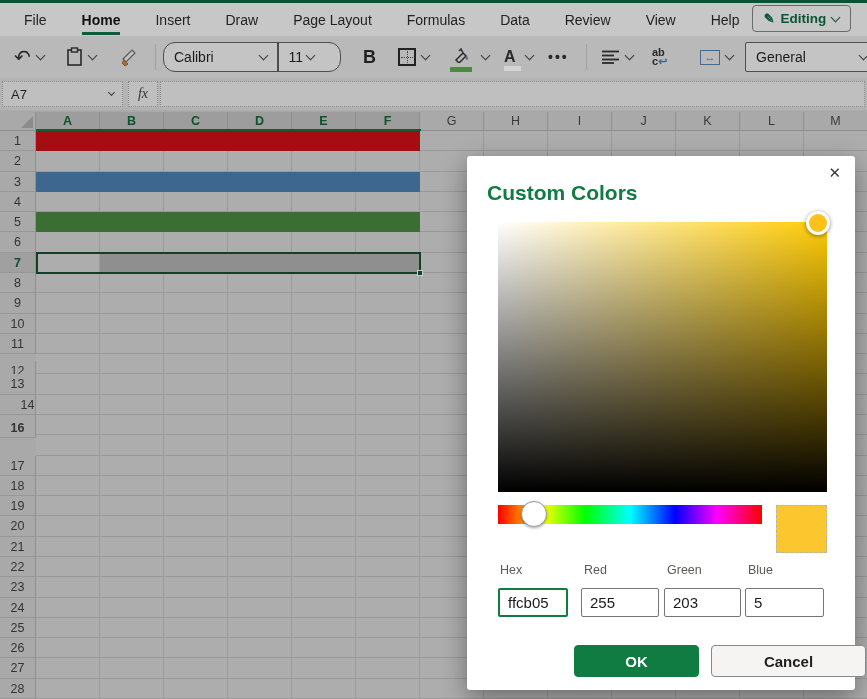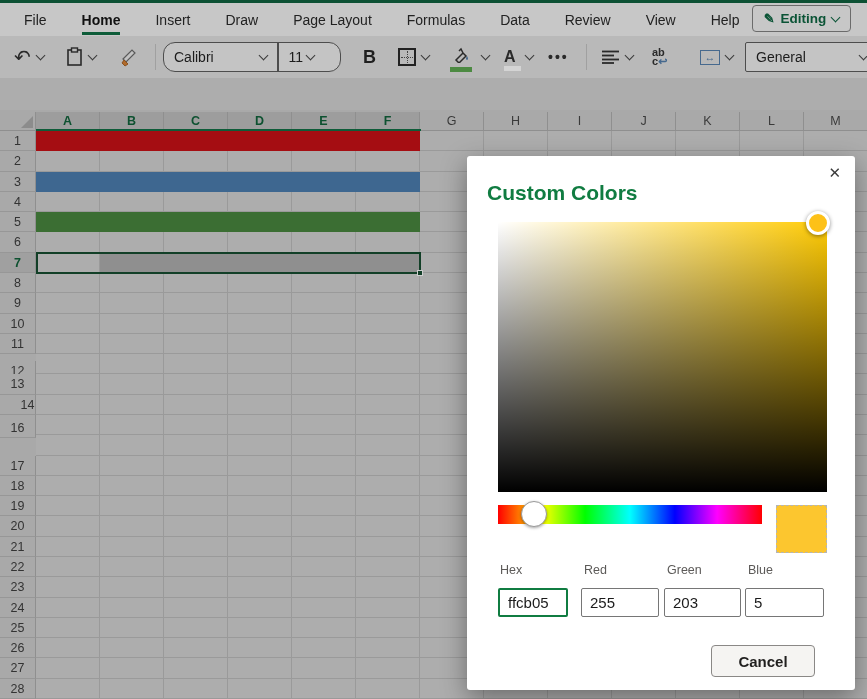--- a/index.html
+++ b/index.html
@@ -95,21 +95,21 @@
   .hue-thumb { position:absolute; top:-4px; width:26px; height:26px; border-radius:50%; background:#fff;
                border:1px solid #9a9a9a; box-shadow:0 1px 3px rgba(0,0,0,0.35); }
   .swatch { position:absolute; left:309px; top:349px; width:51px; height:48px; border:1px dashed #b5b5b5; }
   .flabel { position:absolute; top:407px; font-size:12.5px; color:#5c5a58; }
   .finput { position:absolute; top:432px; height:29px; border:1px solid #767676; border-radius:2px;
             font-family:"Liberation Sans", sans-serif; font-size:15px; color:#1b1b1b; padding-left:8px; background:#fff; }
   .finput.hex { border:2px solid #107C41; }
   .btn { position:absolute; top:489px; height:32px; border-radius:4px; font-size:15px;
          display:flex; align-items:center; justify-content:center; cursor:default; }
   .btn.ok { left:107px; width:125px; background:#107C41; color:#fff; font-weight:700; border:1px solid #107C41; }
-  .btn.cancel { left:244px; width:104px; background:#f5f4f2; color:#201f1e; border:1px solid #8a8886; font-weight:600; }
+  .btn.cancel { left:244px; width:155px; background:#f5f4f2; color:#201f1e; border:1px solid #8a8886; font-weight:600; }
 </style>
 </head>
 <body>
 
 <div class="app">
 
   <div class="topstrip"></div>
 
   <div class="menubar">
     <span style="display:flex;gap:35px;align-items:center;">
@@ -208,20 +208,30 @@
           <span>↔</span>
         </span>
       <span class="chev"></span>
     </div>
     <div class="numfmt">
       <span>General</span>
       <span class="chev"></span>
     </div>
   </div>
 
+  <div class="formularow">
+    <div class="namebox">
+      <span>A7</span>
+      <span class="chev" style="width:5px;height:5px;"></span>
+    </div>
+    <div class="fxbox">
+      <span>fx</span>
+    </div>
+    <div class="fbar"></div>
+  </div>
 
   <div class="grid">
     <div class="colheaders">
         <div class="col-h sel" style="left: 36px;">A</div>
         <div class="col-h sel" style="left: 100px;">B</div>
         <div class="col-h sel" style="left: 164px;">C</div>
         <div class="col-h sel" style="left: 228px;">D</div>
         <div class="col-h sel" style="left: 292px;">E</div>
         <div class="col-h sel" style="left: 356px;">F</div>
         <div class="col-h" style="left: 420px;">G</div>
@@ -253,21 +263,21 @@
           <div class="row-h" style="top: 101.429px;">6</div>
           <div class="row-h sel" style="top: 121.714px;">7</div>
           <div class="row-h" style="top: 142px;">8</div>
           <div class="row-h" style="top: 162.286px;">9</div>
           <div class="row-h" style="top: 182.571px;">10</div>
           <div class="row-h" style="top: 202.857px;">11</div>
           <div class="row-h" style="top: 230px;">12</div>
           <div class="row-h" style="top: 243.429px;">13</div>
           <div class="row-h" style="top: 263.714px; padding-left: 20px;">14</div>
           <div class="row-h" style="top: 284px;">15</div>
-          <div class="row-h" style="top: 287px;">16</div>
+          <div class="row-h" style="top: 287px; font-weight: bold;">16</div>
           <div class="row-h" style="top: 324.571px;">17</div>
           <div class="row-h" style="top: 344.857px;">18</div>
           <div class="row-h" style="top: 365.143px;">19</div>
           <div class="row-h" style="top: 385.429px;">20</div>
           <div class="row-h" style="top: 405.714px;">21</div>
           <div class="row-h" style="top: 426px;">22</div>
           <div class="row-h" style="top: 446.286px;">23</div>
           <div class="row-h" style="top: 466.571px;">24</div>
           <div class="row-h" style="top: 486.857px;">25</div>
           <div class="row-h" style="top: 507.143px;">26</div>
@@ -292,16 +302,17 @@
     <span class="flabel" style="left:33px;">Hex</span>
     <span class="flabel" style="left:117px;">Red</span>
     <span class="flabel" style="left:200px;">Green</span>
     <span class="flabel" style="left:281px;">Blue</span>
 
     <input class="finput hex" style="left: 31px; width: 70px;" value="ffcb05">
     <input class="finput" style="left: 114px; width: 78px;" value="255">
     <input class="finput" style="left: 197px; width: 77px;" value="203">
     <input class="finput" style="left: 278px; width: 79px;" value="5">
 
+    <div class="btn ok">OK</div>
     <div class="btn cancel">Cancel</div>
   </div>
 
 </div>
 
 </body></html>

